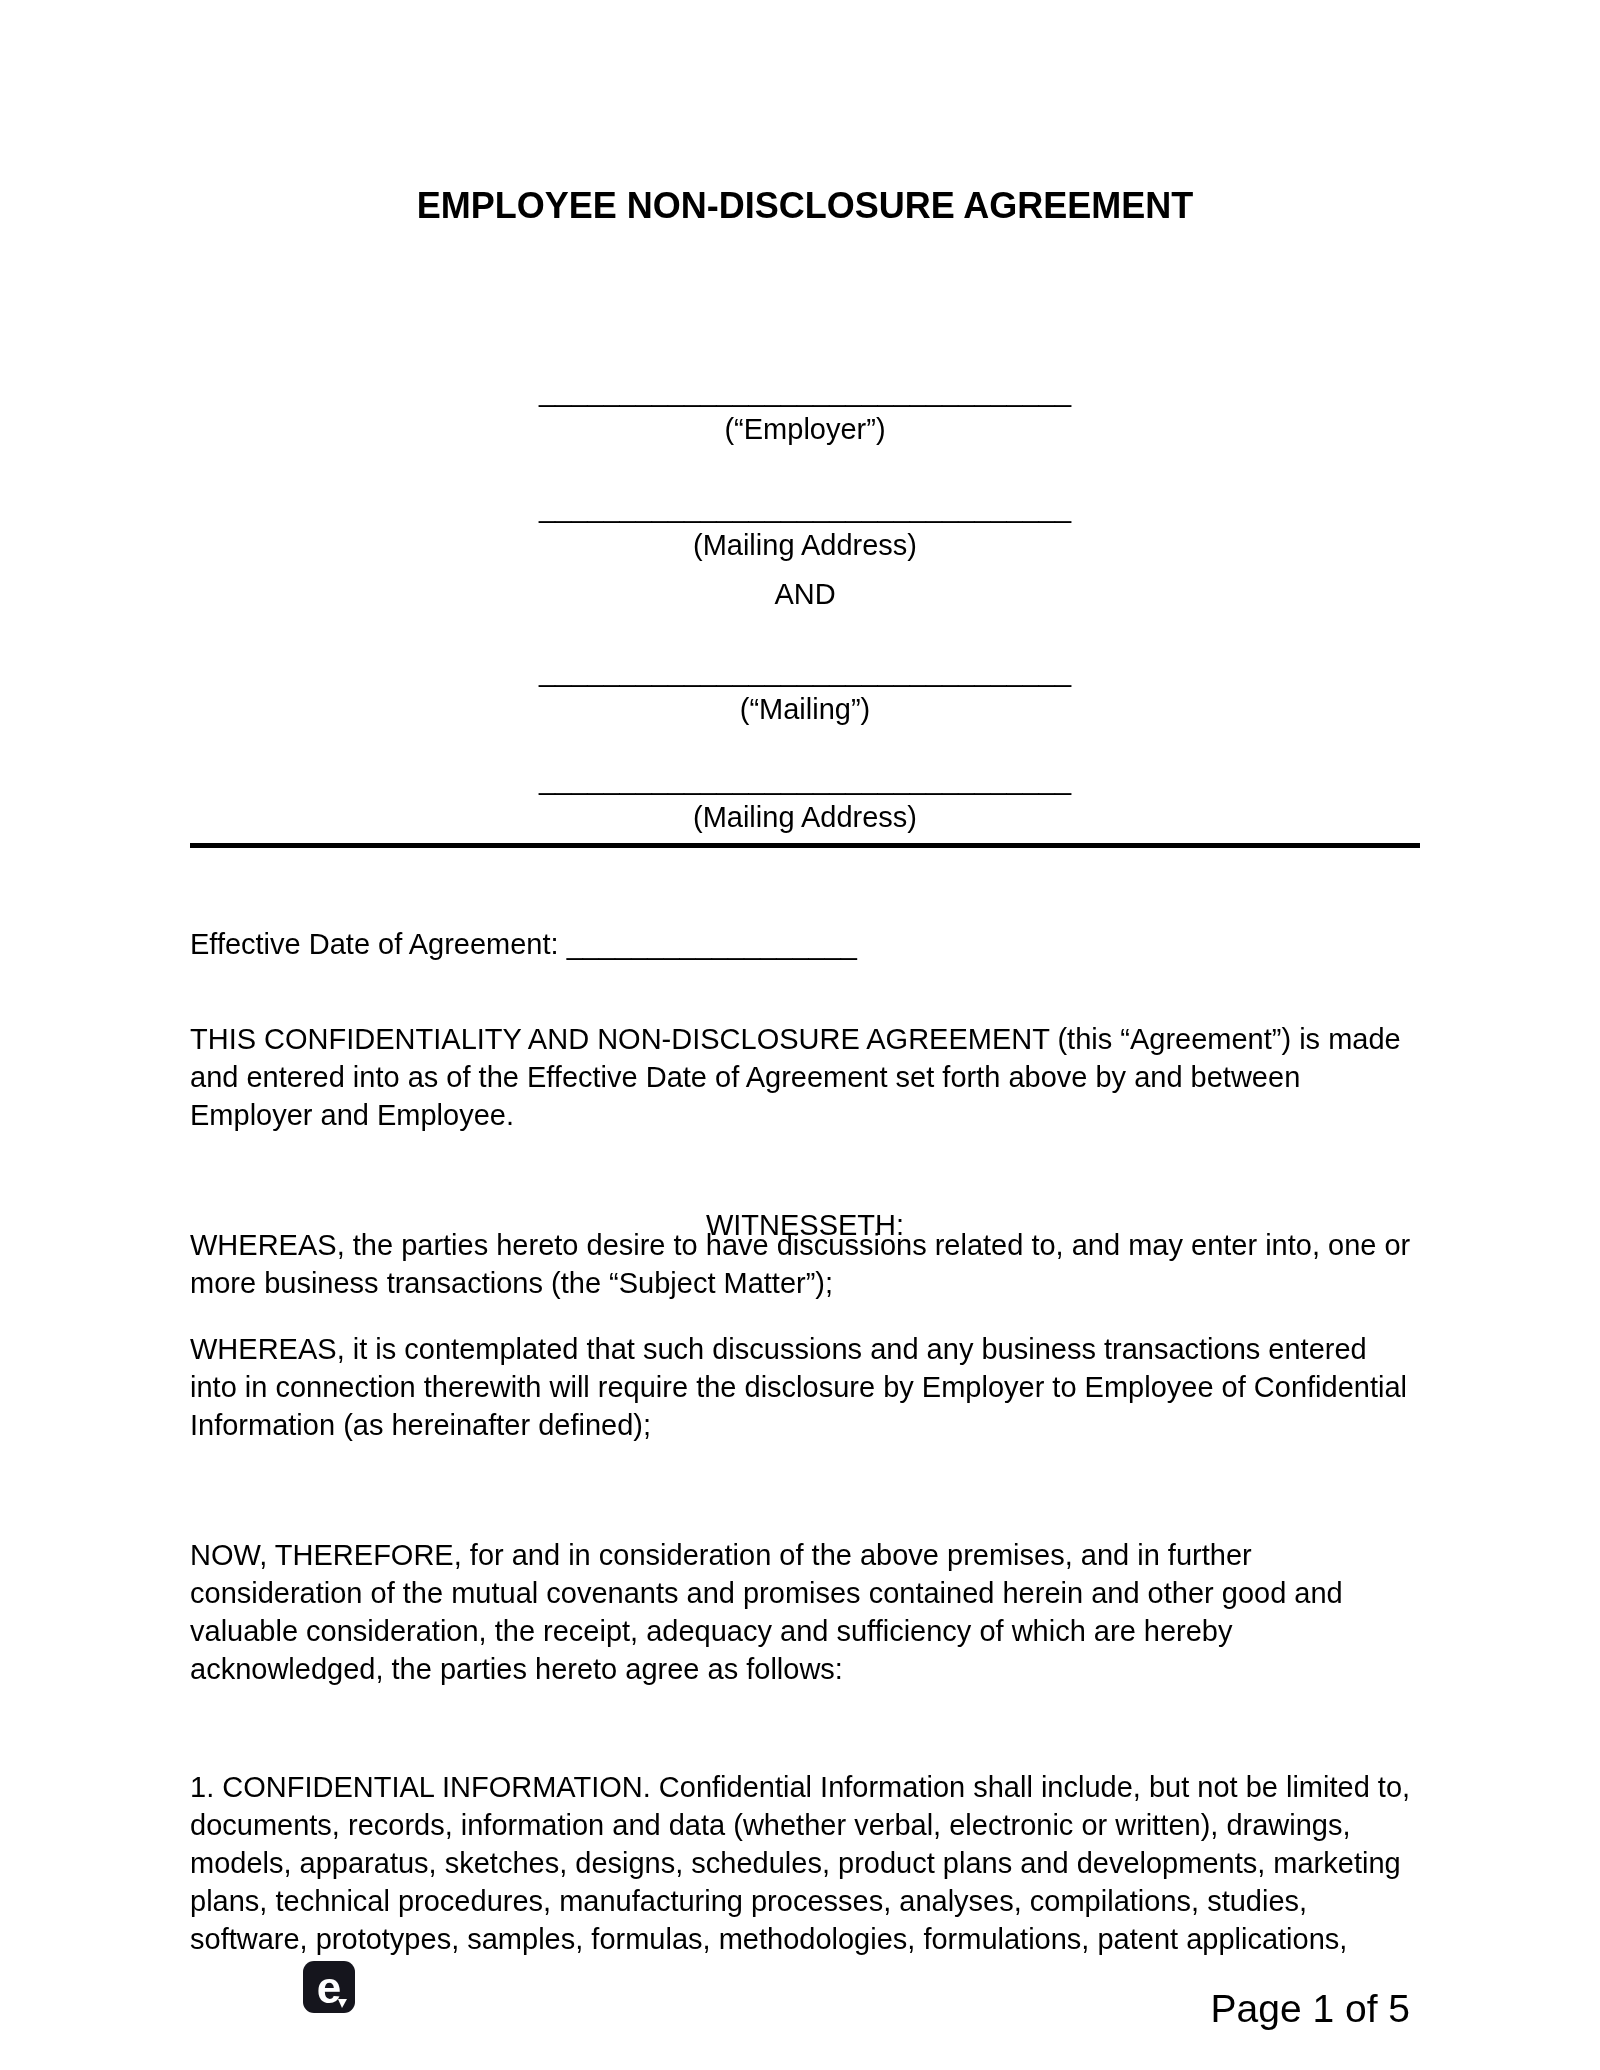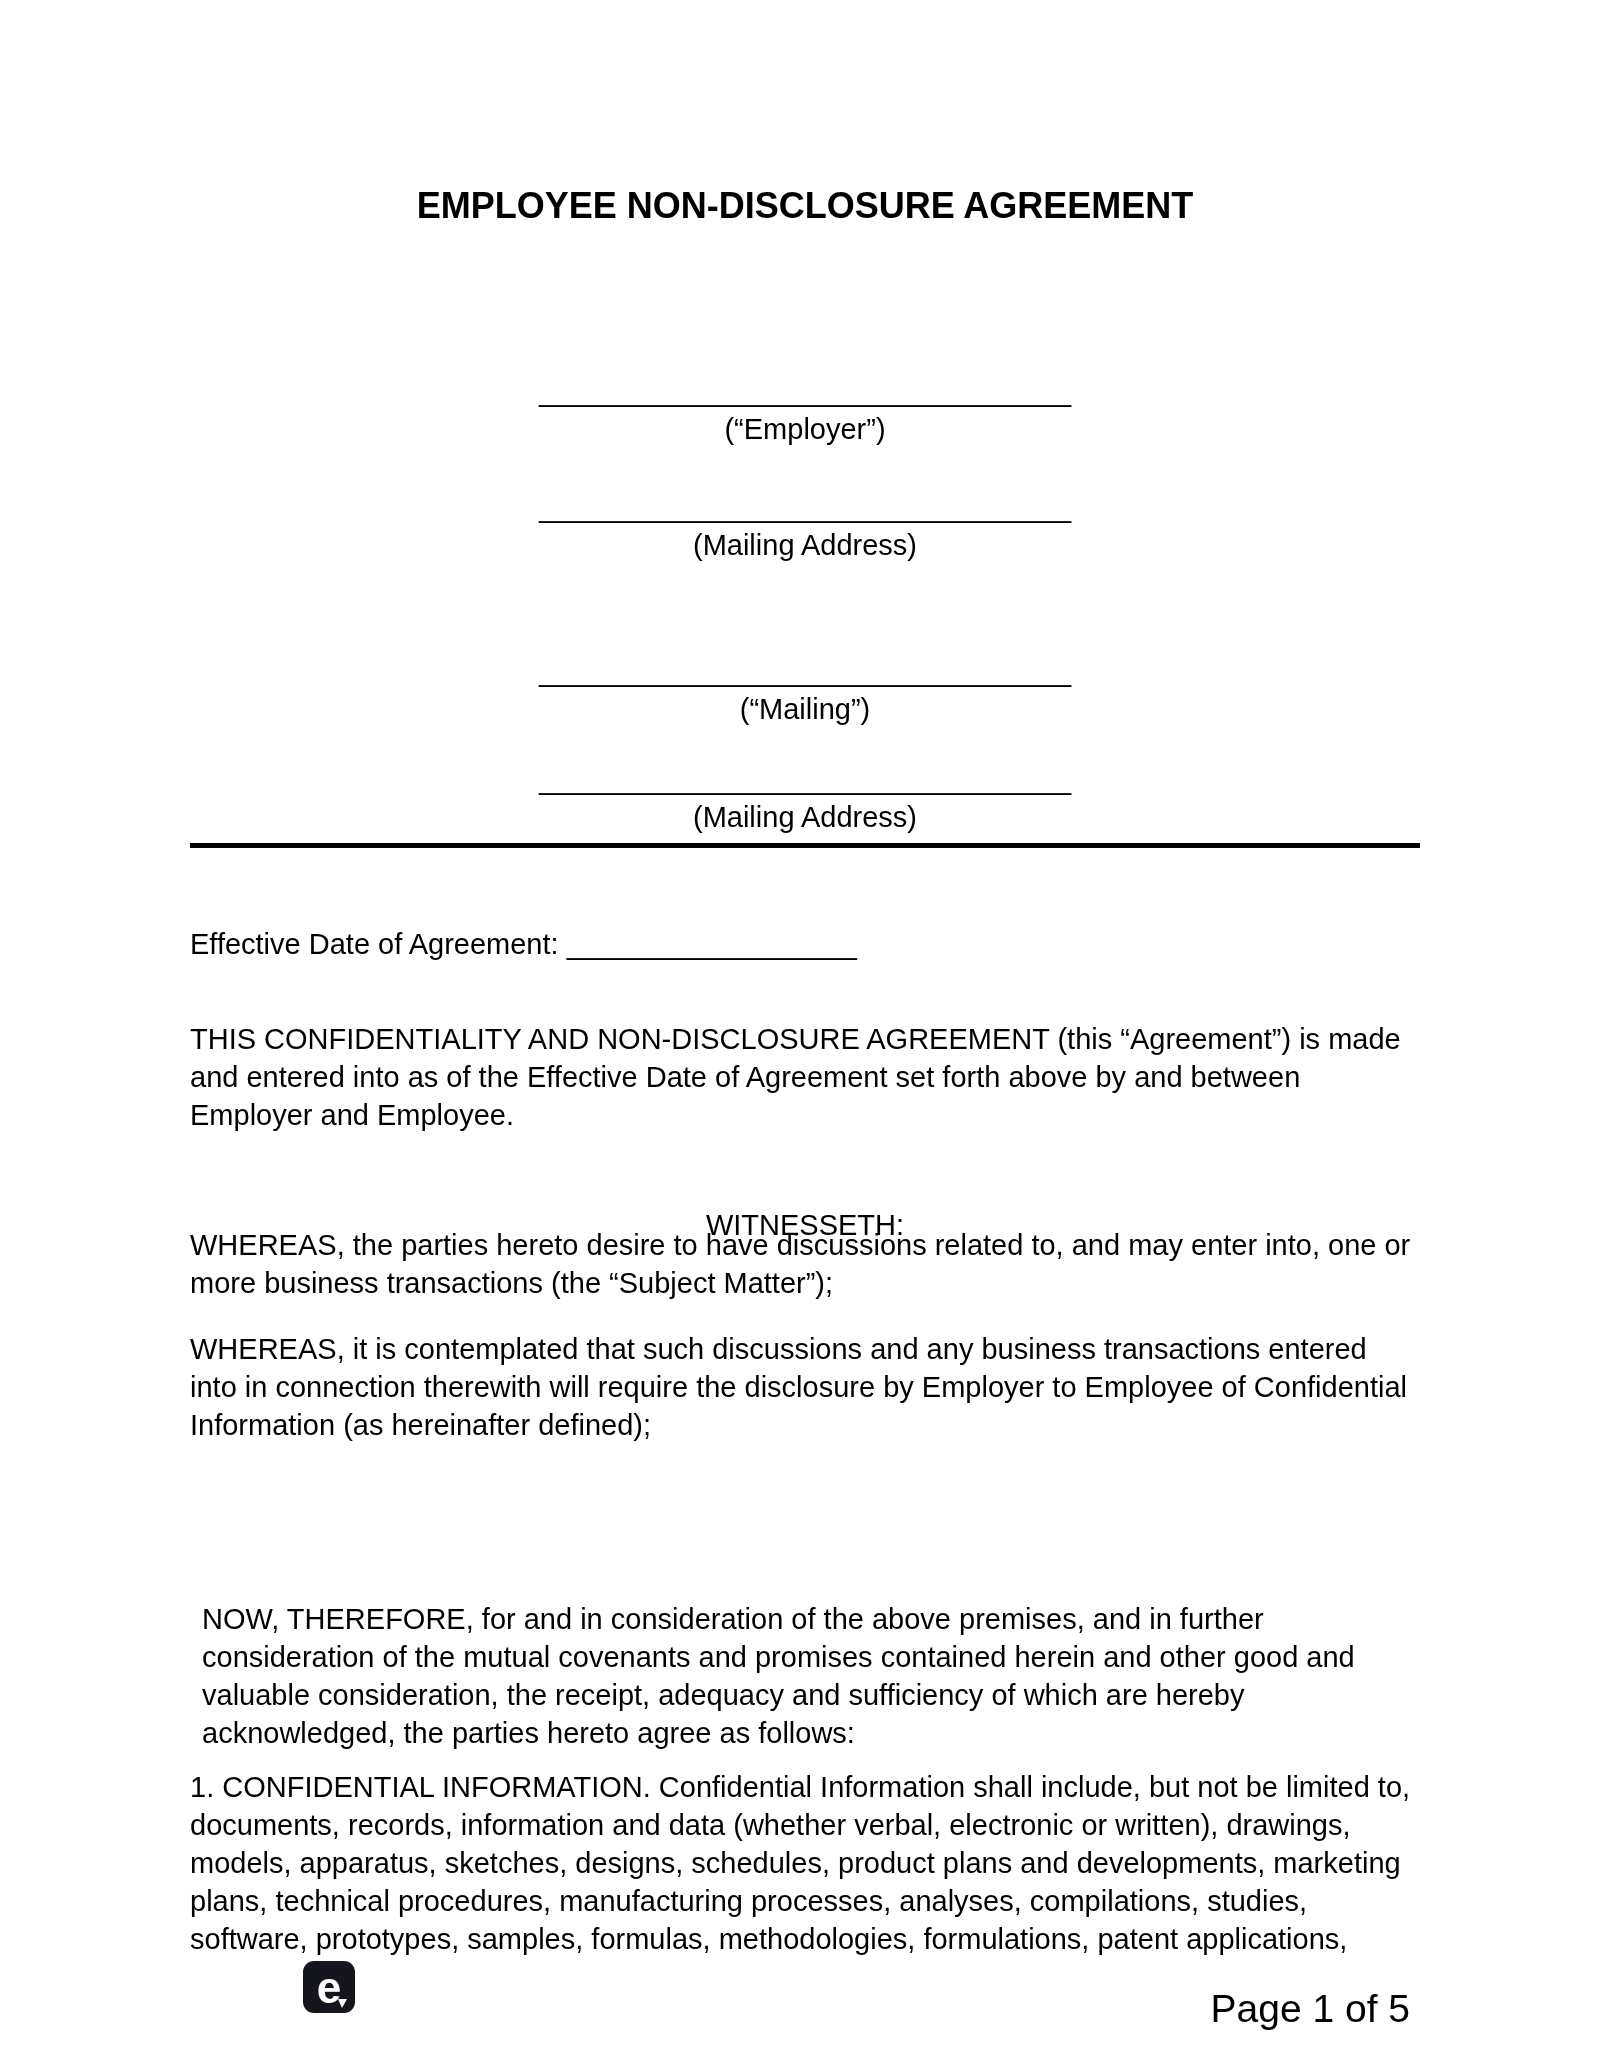--- a/index.html
+++ b/index.html
@@ -56,21 +56,21 @@
     border-top: 5px solid #000000;
     height: 0;
   }
 
   .effective-date { top: 925px; }
   .intro { top: 1020px; }
   .witnesseth { top: 1206px; }
   .p0 { top: 1226px; }
   .p1 { top: 1330px; }
   .p2 { top: 1462px; }
-  .p3 { top: 1600px; margin-left: 12px; }
+  .p3 { top: 1536px; }
   .p4 { top: 1768px; }
 
   .footer-logo {
     position: absolute;
     left: 300px;
     top: 1955px;
   }
   .page-number {
     position: absolute;
     right: 190px;
@@ -90,20 +90,21 @@
     <div class="sec center party-0">
       <div class="blank-line">_________________________________</div>
       <div>(“Employer”)</div>
     </div>
 
     <div class="sec center party-1">
       <div class="blank-line">_________________________________</div>
       <div>(Mailing Address)</div>
     </div>
 
+    <div class="sec center and-label">AND</div>
 
     <div class="sec center party-2">
       <div class="blank-line">_________________________________</div>
       <div>(“Mailing”)</div>
     </div>
 
     <div class="sec center party-3">
       <div class="blank-line">_________________________________</div>
       <div>(Mailing Address)</div>
     </div>

